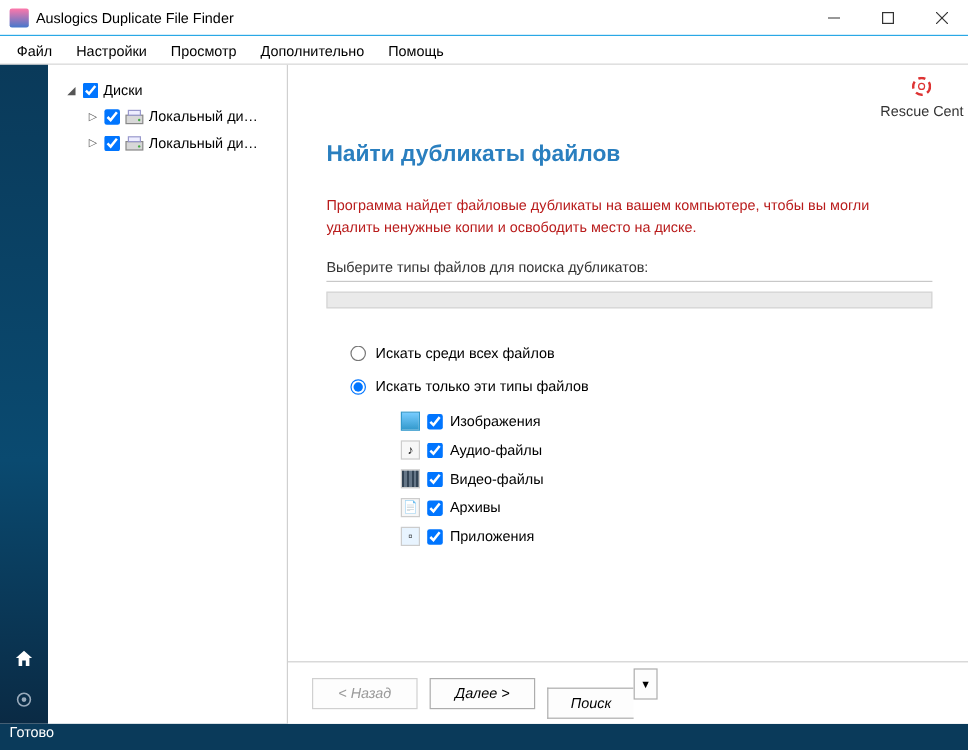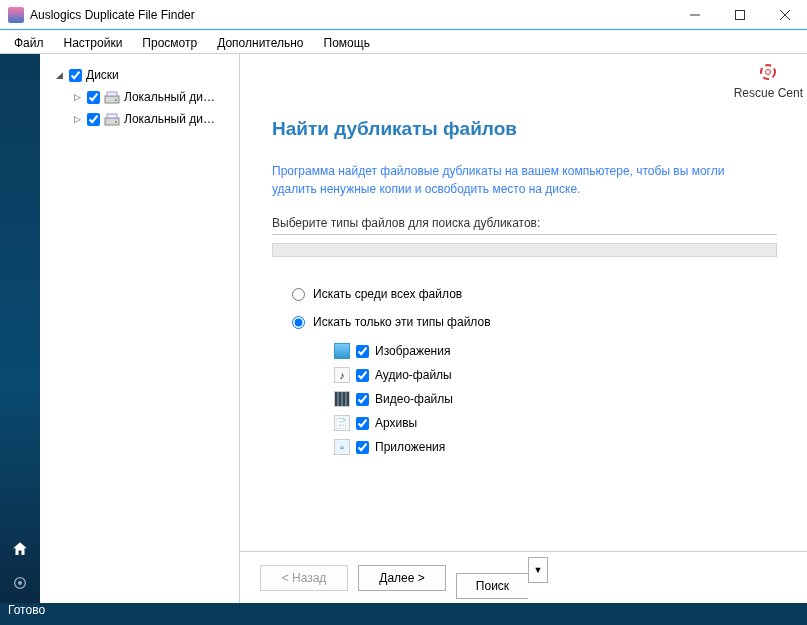--- a/index.html
+++ b/index.html
@@ -28,34 +28,34 @@
 .tree-check { width: 13px; height: 13px; }
 .tree-icon { width: 16px; height: 16px; display: inline-flex; align-items: center; justify-content: center; }
 .tree-label { white-space: nowrap; overflow: hidden; text-overflow: ellipsis; max-width: 110px; color: #000; }
 
 .main-panel { flex: 1; position: relative; background: #fff; }
 .rescue { position: absolute; top: 10px; right: 0; display: flex; align-items: center; gap: 6px; font-size: 12px; color: #333; padding-right: 4px; flex-direction: column; }
 .rescue-icon { width: 16px; height: 16px; }
 
 .page { padding: 64px 30px 0 32px; }
 .page h1 { font-size: 19px; font-weight: 700; color: #2a7fbf; margin-bottom: 22px; }
-.page p { font-size: 12px; color: #3b82f6; line-height: 1.5; margin-bottom: 18px; max-width: 500px; }
+.page p { font-size: 12px; color: #b91c1c; line-height: 1.5; margin-bottom: 18px; max-width: 500px; }
 .section-label { font-size: 12px; color: #333; margin-bottom: 4px; }
 .hr { height: 1px; background: #c8c8c8; margin-bottom: 8px; }
 .progress-bar { height: 14px; background: #eaeaea; border: 1px solid #d4d4d4; margin-bottom: 30px; }
 
 .radio-group { margin-left: 20px; }
 .radio-row { display: flex; align-items: center; gap: 8px; font-size: 12px; margin-bottom: 14px; cursor: pointer; }
 .radio-row input { width: 13px; height: 13px; }
 
 .types { margin-left: 42px; }
 .type-row { display: flex; align-items: center; gap: 6px; font-size: 12px; margin-bottom: 8px; }
 .type-icon { width: 16px; height: 16px; display: inline-flex; align-items: center; justify-content: center; border: 1px solid #ccc; background: #f7f7f7; font-size: 10px; }
 
-.button-bar { position: absolute; bottom: 0; left: 0; right: 0; height: 52px; border-top: 1px solid #d0d0d0; display: flex; align-items: center; padding-left: 20px; gap: 10px; background: #fff; }
+.button-bar { position: absolute; bottom: 0; left: 0; right: 0; height: 52px; border-top: 1px solid #d0d0d0; display: flex; align-items: center; padding-left: 20px; gap: 10px; background: #fff; font-style: italic; }
 .btn { height: 26px; min-width: 88px; background: #fdfdfd; border: 1px solid #adadad; font-size: 12px; display: flex; align-items: center; justify-content: center; cursor: pointer; }
 .btn.disabled { color: #9a9a9a; border-color: #d0d0d0; cursor: default; }
 .btn-split { display: flex; }
 .btn-split .btn { min-width: 72px; border-right: none; margin-top: 16px; }
 .btn-split .drop { width: 20px; height: 26px; border: 1px solid #adadad; background: #fdfdfd; display: flex; align-items: center; justify-content: center; cursor: pointer; font-size: 9px; }
 
 .statusbar { height: 22px; background: #0a3a5a; color: #fff; font-size: 12px; display: flex; align-items: flex-start; padding: 0 8px; }
 </style>
 </head>
 <body>

